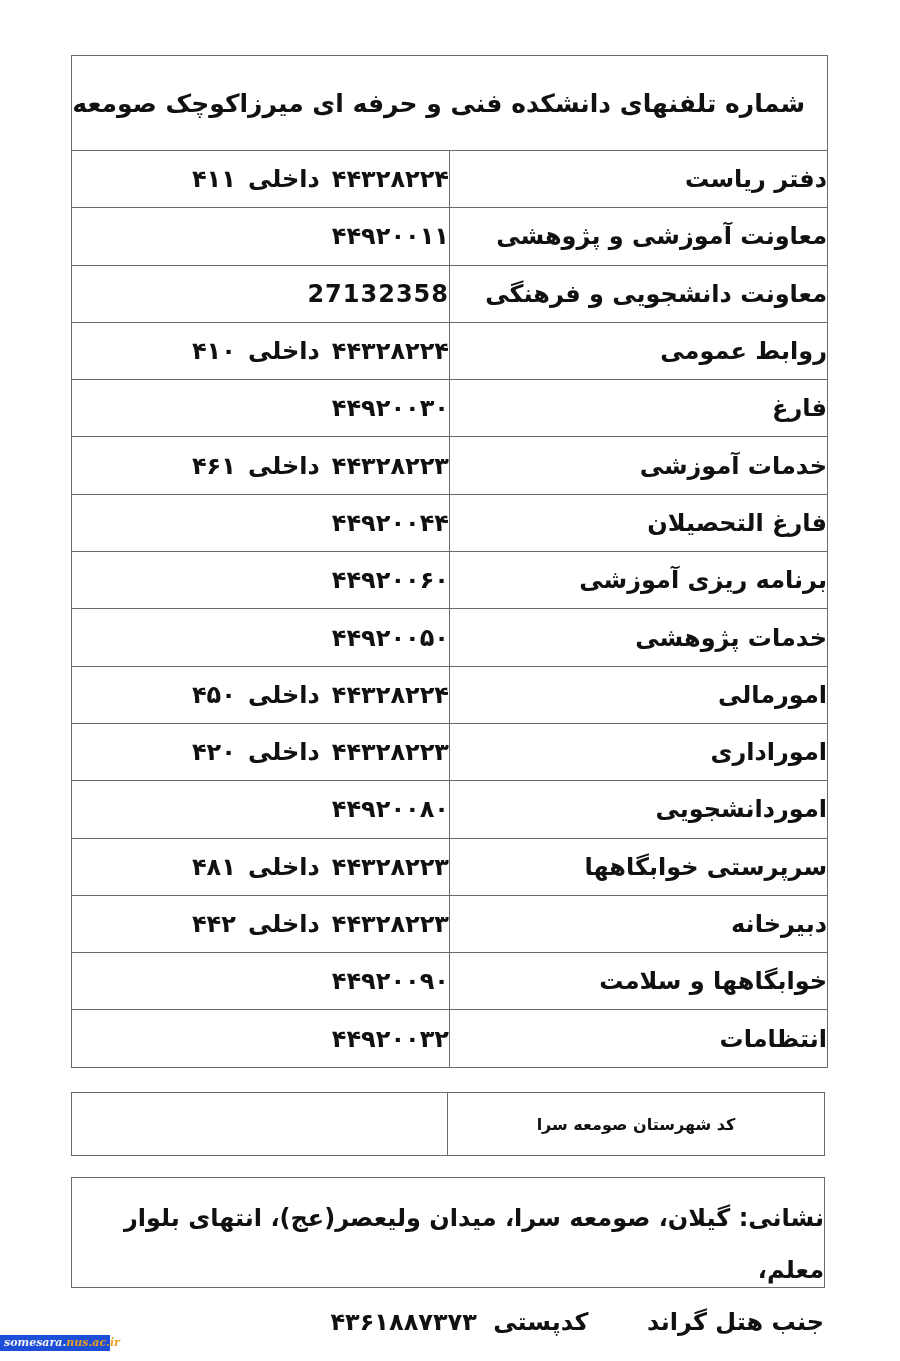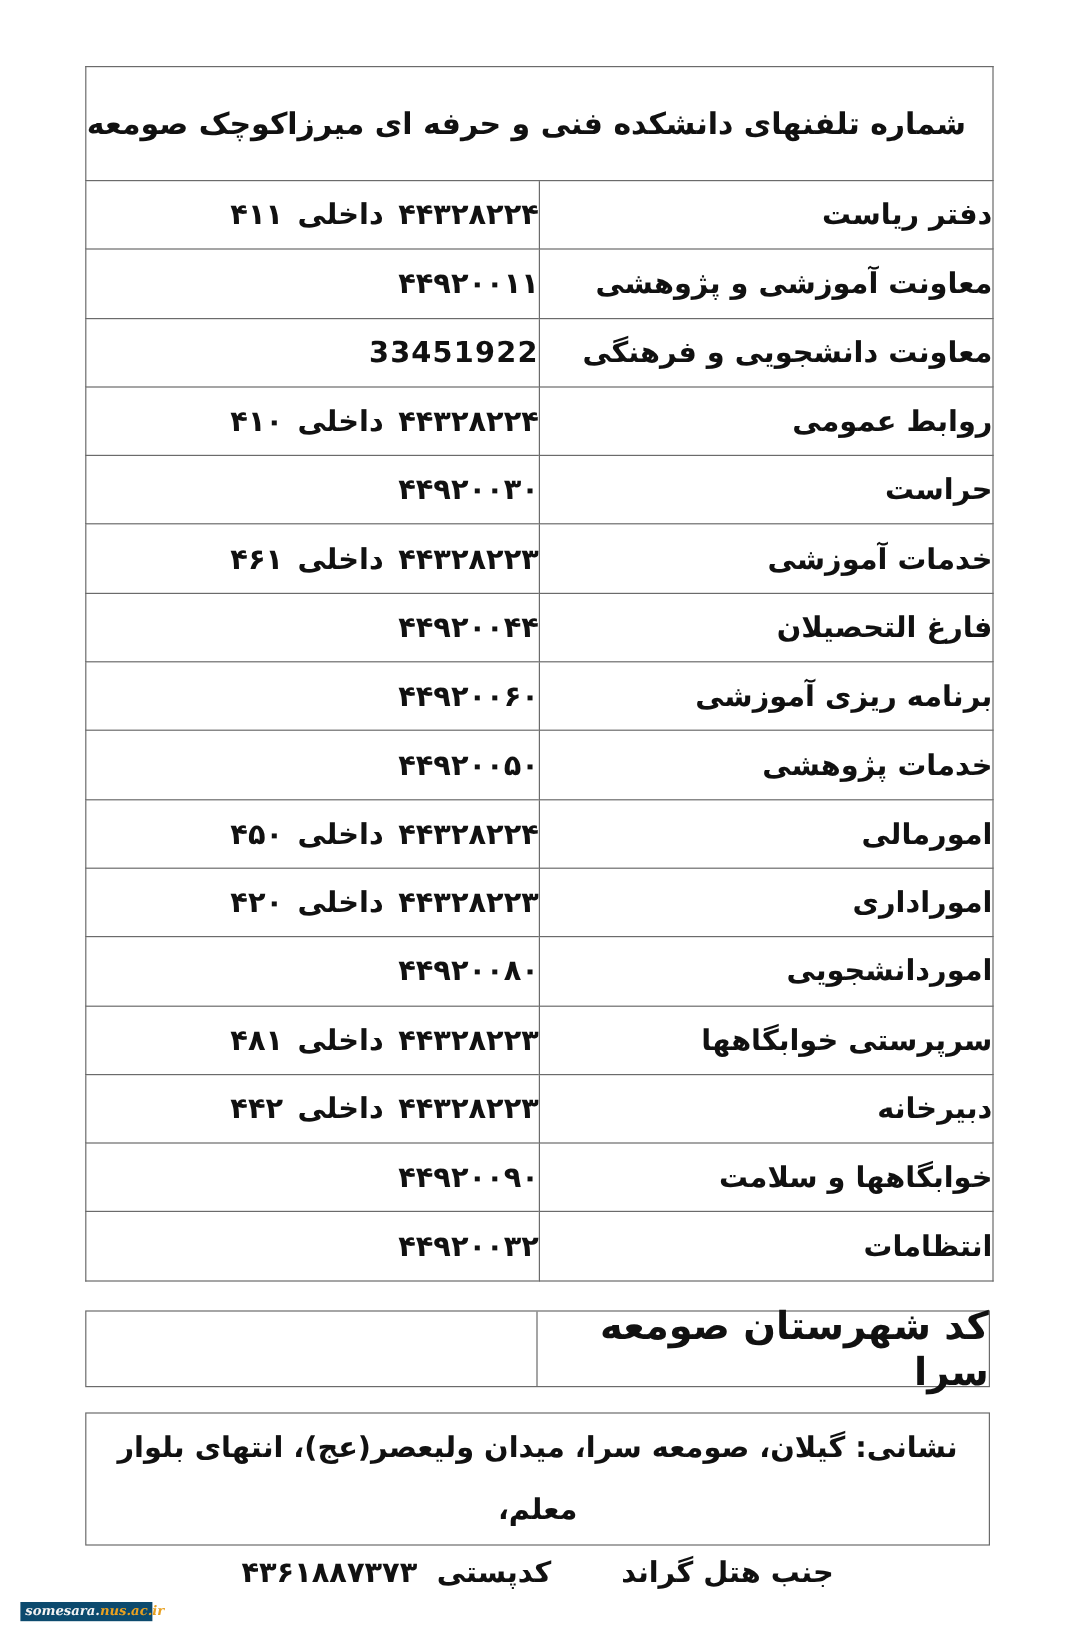--- a/index.html
+++ b/index.html
@@ -75,56 +75,56 @@
       height: 64px;
       display: flex;
       flex-direction: row;
     }
     .citycode .cc-label {
       width: 376px;
       border-left: 1.5px solid #6b6b6b;
       display: flex;
       align-items: center;
       justify-content: center;
-      font-size: 32px;
+      font-size: 16px;
       margin-left: 32px;
     }
     .citycode .cc-value {
       flex: 1;
       display: flex;
       align-items: center;
       justify-content: center;
       font-size: 25px;
       padding-bottom: 6px;
     }
     .address {
       left: 71px;
       top: 1177px;
       width: 754px;
       height: 111px;
       font-size: 24px;
-      text-align: center;
+      text-align: right;
       line-height: 52px;
-      padding-top: 2px;
+      padding-top: 14px;
     }
     .address .line2 {
       display: block;
     }
     .address .postal-label {
       margin-right: 50px;
       margin-left: 8px;
     }
 
     .watermark {
       position: absolute;
-      left: 17px;
+      left: 0;
       top: 1335px;
       width: 110px;
       height: 16px;
-      background: #0c4a6e;
+      background: #1d4ed8;
       font-family: "DejaVu Serif", serif;
       font-style: italic;
       font-weight: bold;
       font-size: 11px;
       line-height: 16px;
       padding-left: 4px;
       box-sizing: border-box;
       white-space: nowrap;
       direction: ltr;
     }
@@ -144,28 +144,28 @@
     <tr class="row">
           <td class="unit">دفتر ریاست</td>
           <td class="phone"><span class="num">۴۴۳۲۸۲۲۴</span><span class="ext-label">داخلی</span><span class="num">۴۱۱</span></td>
         </tr>
         <tr class="row">
           <td class="unit">معاونت آموزشی و پژوهشی</td>
           <td class="phone"><span class="num">۴۴۹۲۰۰۱۱</span></td>
         </tr>
         <tr class="row">
           <td class="unit">معاونت دانشجویی و فرهنگی</td>
-          <td class="phone"><span class="num">33451922</span></td>
+          <td class="phone"><span class="num">27132358</span></td>
         </tr>
         <tr class="row">
           <td class="unit">روابط عمومی</td>
           <td class="phone"><span class="num">۴۴۳۲۸۲۲۴</span><span class="ext-label">داخلی</span><span class="num">۴۱۰</span></td>
         </tr>
         <tr class="row">
-          <td class="unit">حراست</td>
+          <td class="unit">فارغ</td>
           <td class="phone"><span class="num">۴۴۹۲۰۰۳۰</span></td>
         </tr>
         <tr class="row">
           <td class="unit">خدمات آموزشی</td>
           <td class="phone"><span class="num">۴۴۳۲۸۲۲۳</span><span class="ext-label">داخلی</span><span class="num">۴۶۱</span></td>
         </tr>
         <tr class="row">
           <td class="unit">فارغ التحصیلان</td>
           <td class="phone"><span class="num">۴۴۹۲۰۰۴۴</span></td>
         </tr>

